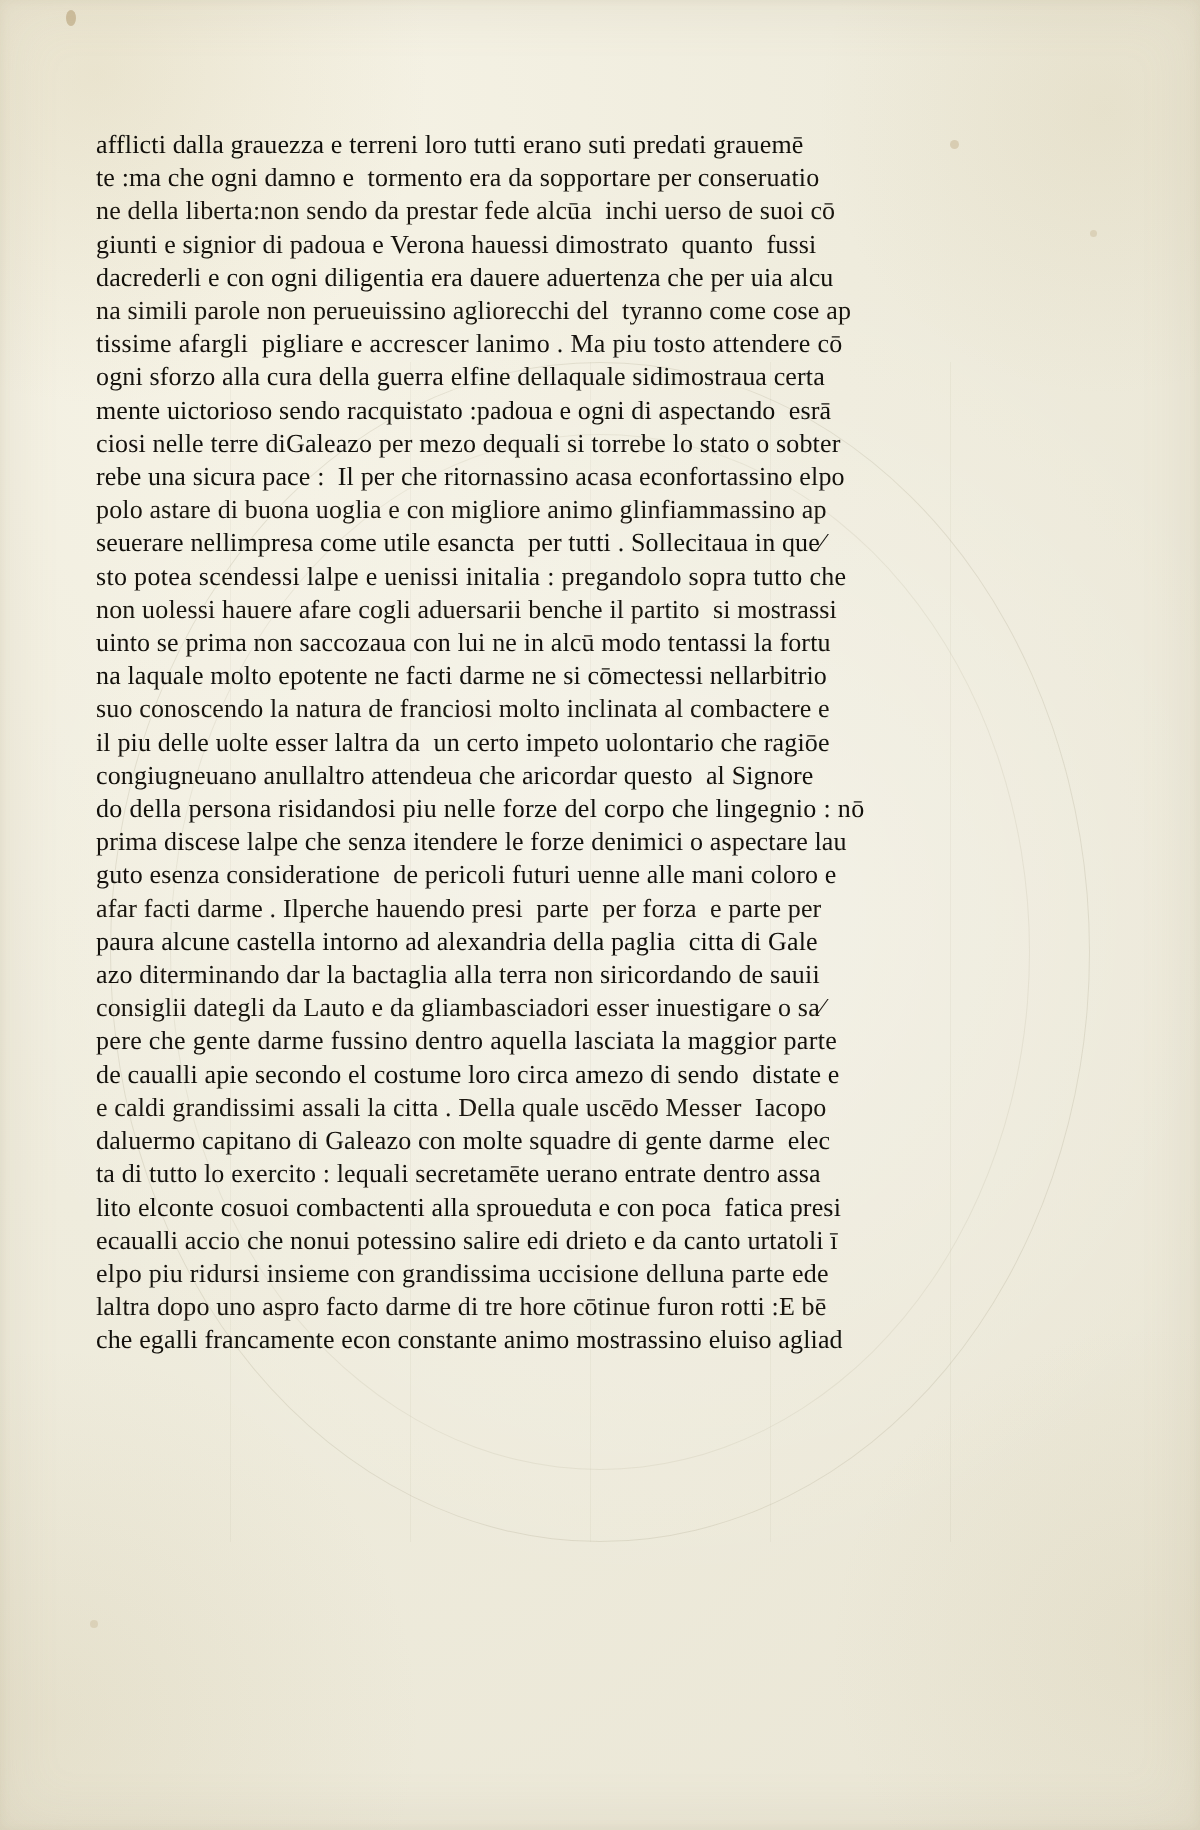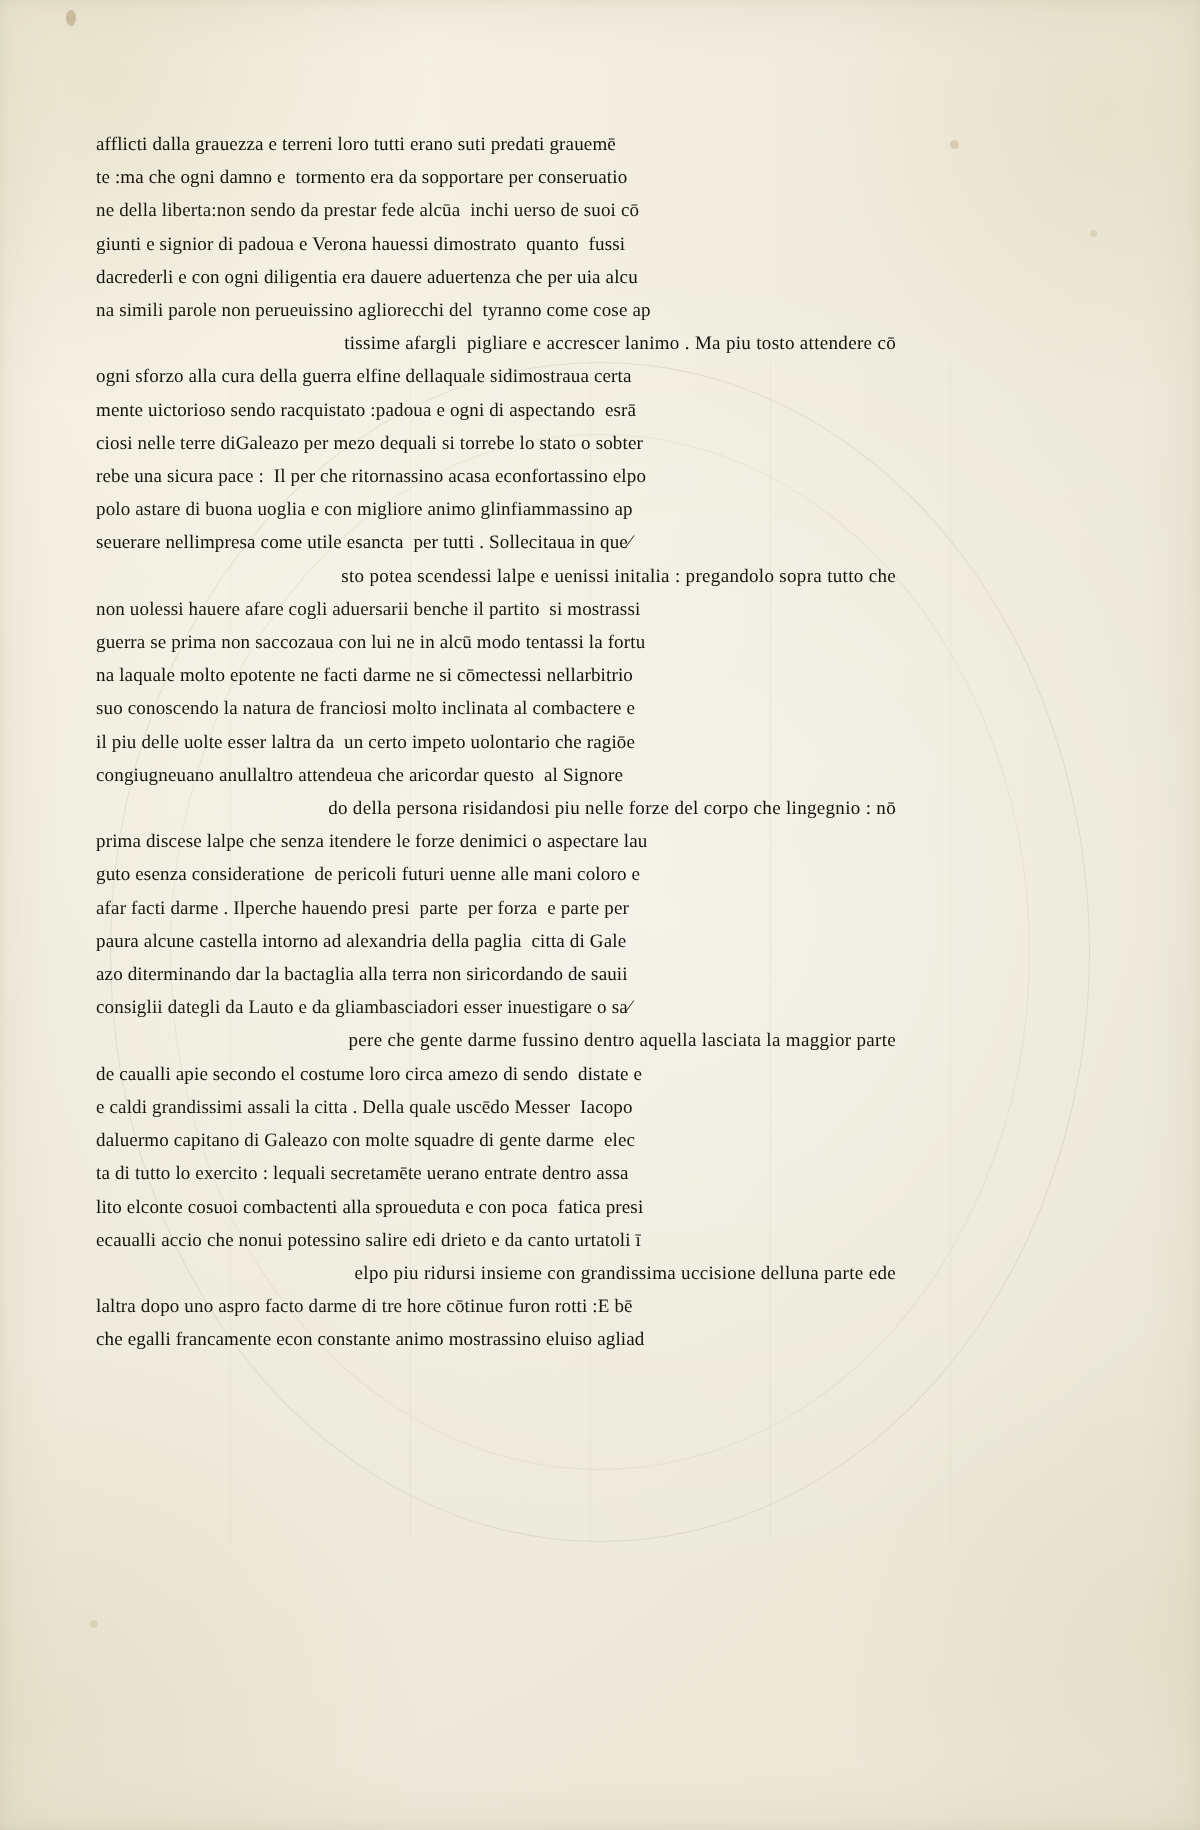--- a/index.html
+++ b/index.html
@@ -85,32 +85,32 @@
 
   #textblock {
     position: absolute;
     left: 96px;
     top: 128px;
     width: 800px;
   }
 
   .line {
     font-family: "Liberation Serif", serif;
-    font-size: 19px;
+    font-size: 26px;
     line-height: 33.2px;
     color: #15120d;
     white-space: pre;
     letter-spacing: 0.15px;
     text-rendering: geometricPrecision;
   }
 
   
   .line:nth-child(3n)   { color: #1a160f; }
   .line:nth-child(4n+1) { color: #12100b; }
-  .line:nth-child(7n)   { letter-spacing: 0.32px; text-align: right; }
+  .line:nth-child(7n)   { letter-spacing: 0.32px; }
 </style>
 </head>
 <body>
 
 <div id="page">
 
   <div id="paper-texture"></div>
 
   <div id="watermark">
     <div class="ring outer"></div>
@@ -136,21 +136,21 @@
     <div class="line">na simili parole non perueuissino agliorecchi del  tyranno come cose ap</div>
     <div class="line">tissime afargli  pigliare e accrescer lanimo . Ma piu tosto attendere cō</div>
     <div class="line">ogni sforzo alla cura della guerra elfine dellaquale sidimostraua certa</div>
     <div class="line">mente uictorioso sendo racquistato :padoua e ogni di aspectando  esrā</div>
     <div class="line">ciosi nelle terre diGaleazo per mezo dequali si torrebe lo stato o sobter</div>
     <div class="line">rebe una sicura pace :  Il per che ritornassino acasa econfortassino elpo</div>
     <div class="line">polo astare di buona uoglia e con migliore animo glinfiammassino ap</div>
     <div class="line">seuerare nellimpresa come utile esancta  per tutti . Sollecitaua in que⁄</div>
     <div class="line">sto potea scendessi lalpe e uenissi initalia : pregandolo sopra tutto che</div>
     <div class="line">non uolessi hauere afare cogli aduersarii benche il partito  si mostrassi</div>
-    <div class="line">guerra se prima non saccozaua con lui ne in alcū modo tentassi la fortu</div>
+    <div class="line">uinto se prima non saccozaua con lui ne in alcū modo tentassi la fortu</div>
     <div class="line">na laquale molto epotente ne facti darme ne si cōmectessi nellarbitrio</div>
     <div class="line">suo conoscendo la natura de franciosi molto inclinata al combactere e</div>
     <div class="line">il piu delle uolte esser laltra da  un certo impeto uolontario che ragiōe</div>
     <div class="line">congiugneuano anullaltro attendeua che aricordar questo  al Signore</div>
     <div class="line">do della persona risidandosi piu nelle forze del corpo che lingegnio : nō</div>
     <div class="line">prima discese lalpe che senza itendere le forze denimici o aspectare lau</div>
     <div class="line">guto esenza consideratione  de pericoli futuri uenne alle mani coloro e</div>
     <div class="line">afar facti darme . Ilperche hauendo presi  parte  per forza  e parte per</div>
     <div class="line">paura alcune castella intorno ad alexandria della paglia  citta di Gale</div>
     <div class="line">azo diterminando dar la bactaglia alla terra non siricordando de sauii</div>

